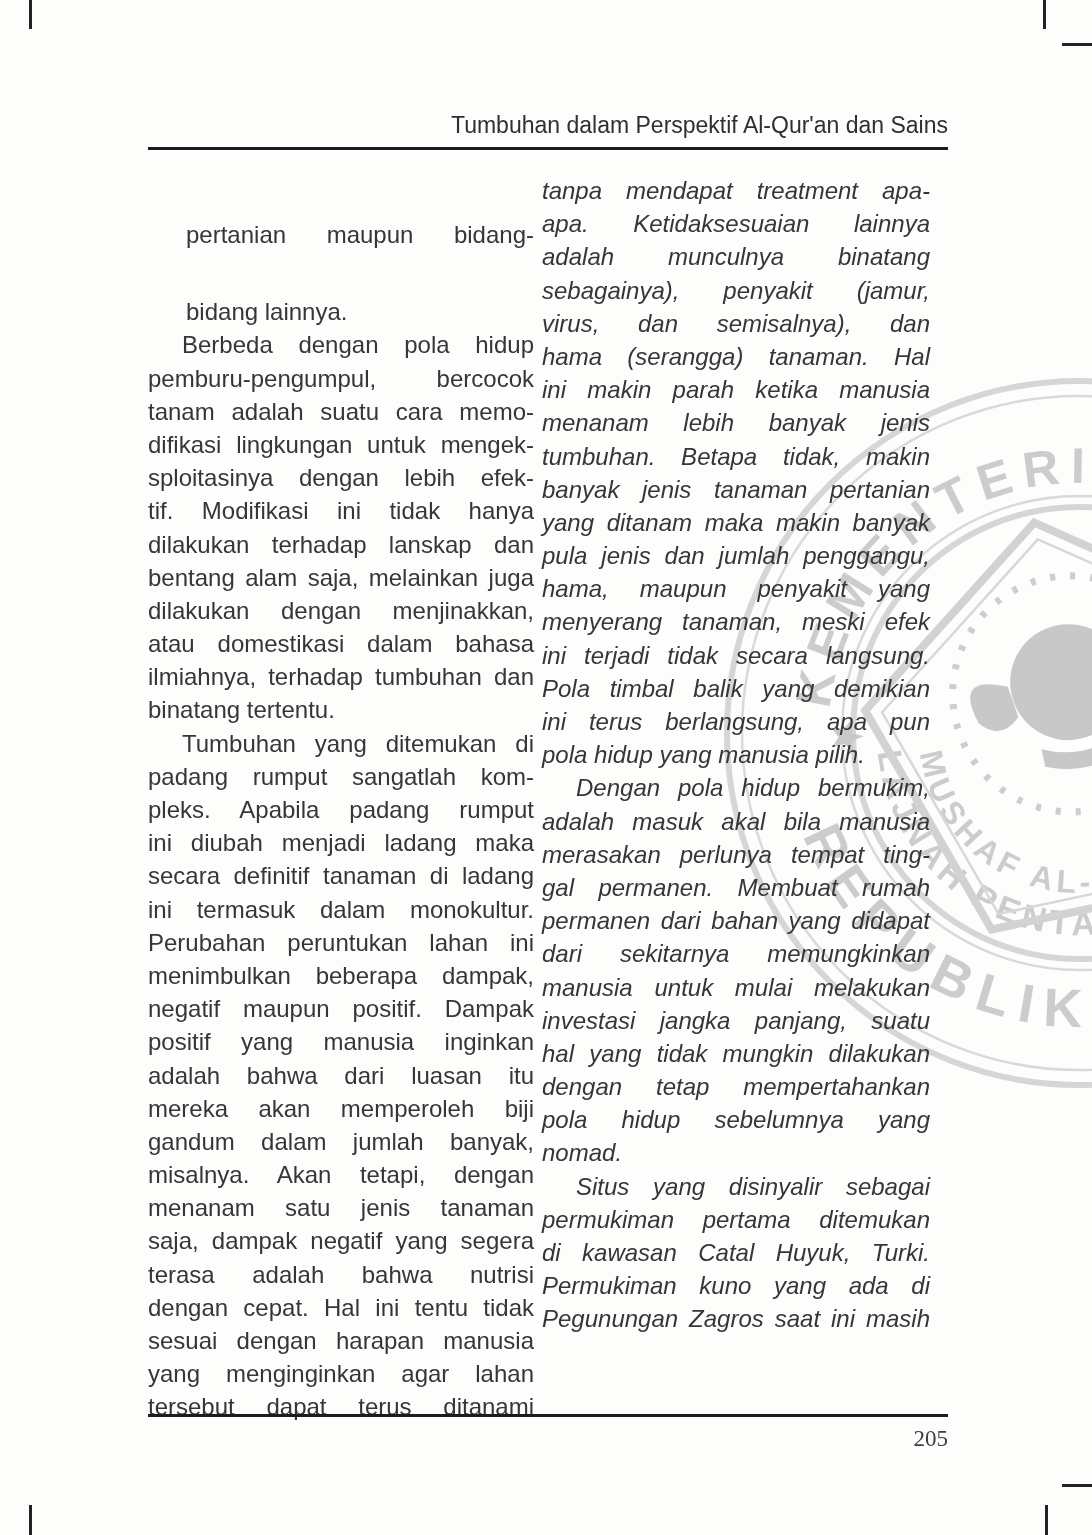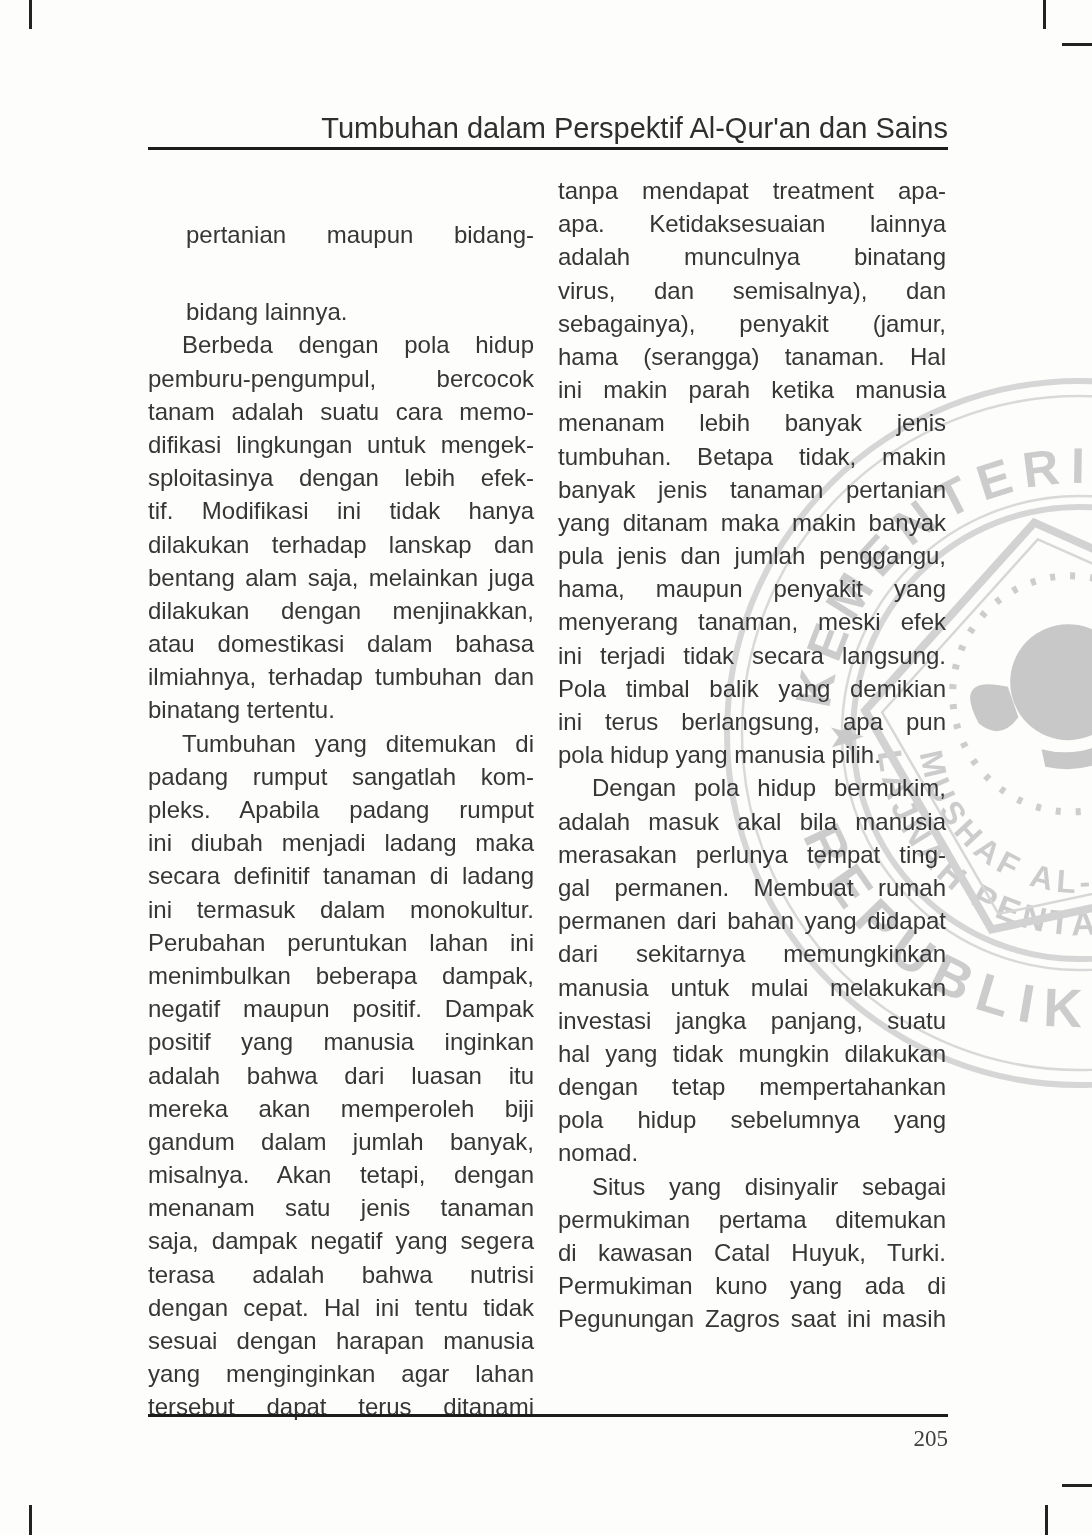--- a/index.html
+++ b/index.html
@@ -20,34 +20,34 @@
   .wm-small  { font-size:34px; letter-spacing:5px; }
   .wm-small2 { font-size:32px; letter-spacing:5px; }
   .wm-pent   { fill:none; stroke:#d2d2d2; stroke-width:8; }
   .wm-pent-t { fill:none; stroke:#d7d7d7; stroke-width:2.5; }
   .wm-dots   { fill:none; stroke:#cdcdcd; stroke-width:7; stroke-dasharray:5 15; }
   .wm-blob   { fill:#c8c8c8; }
   .wm-star   { fill:#c9c9c9; }
   
   .header-title {
     position:absolute; left:148px; top:112px; width:800px;
-    text-align:right; font-size:29px; color:#2f2f2f;
+    text-align:right; font-size:23px; color:#2f2f2f;
   }
   .rule { position:absolute; left:148px; width:800px; height:3px; background:#1c1c1c; }
   .header-rule { top:147px; }
   .footer-rule { top:1414px; }
   .page-number {
     position:absolute; left:748px; top:1426px; width:200px;
     text-align:right; font-family:"Liberation Serif", serif;
     font-size:23px; color:#404040;
   }
   
   .col { position:absolute; top:174px; }
   .col-left  { left:148px; width:386px; }
-  .col-right { left:558px; width:388px; }
+  .col-right { left:542px; width:388px;font-style:italic; }
   .line {
     height:33.2px; line-height:33.2px; font-size:24px;
     text-align:justify; text-align-last:justify;
     white-space:normal; overflow:visible;
   }
   .line.end  { text-align:right; text-align-last:left; }
   .line.hang { padding-left:38px;margin-top:44px; }
   .line.par  { text-indent:34px; }
   
   .crop { position:absolute; background:#222222; }
@@ -146,22 +146,22 @@
       <div class="line">terasa adalah bahwa nutrisi</div>
       <div class="line">dengan cepat. Hal ini tentu tidak</div>
       <div class="line">sesuai dengan harapan manusia</div>
       <div class="line">yang menginginkan agar lahan</div>
       <div class="line">tersebut dapat terus ditanami</div>
     </div>
   <div class="col col-right" id="col-right">
       <div class="line">tanpa mendapat treatment apa-</div>
       <div class="line">apa. Ketidaksesuaian lainnya</div>
       <div class="line">adalah munculnya binatang</div>
+      <div class="line">sebagainya), penyakit (jamur,</div>
       <div class="line">virus, dan semisalnya), dan</div>
-      <div class="line">sebagainya), penyakit (jamur,</div>
       <div class="line">hama (serangga) tanaman. Hal</div>
       <div class="line">ini makin parah ketika manusia</div>
       <div class="line">menanam lebih banyak jenis</div>
       <div class="line">tumbuhan. Betapa tidak, makin</div>
       <div class="line">banyak jenis tanaman pertanian</div>
       <div class="line">yang ditanam maka makin banyak</div>
       <div class="line">pula jenis dan jumlah penggangu,</div>
       <div class="line">hama, maupun penyakit yang</div>
       <div class="line">menyerang tanaman, meski efek</div>
       <div class="line">ini terjadi tidak secara langsung.</div>

